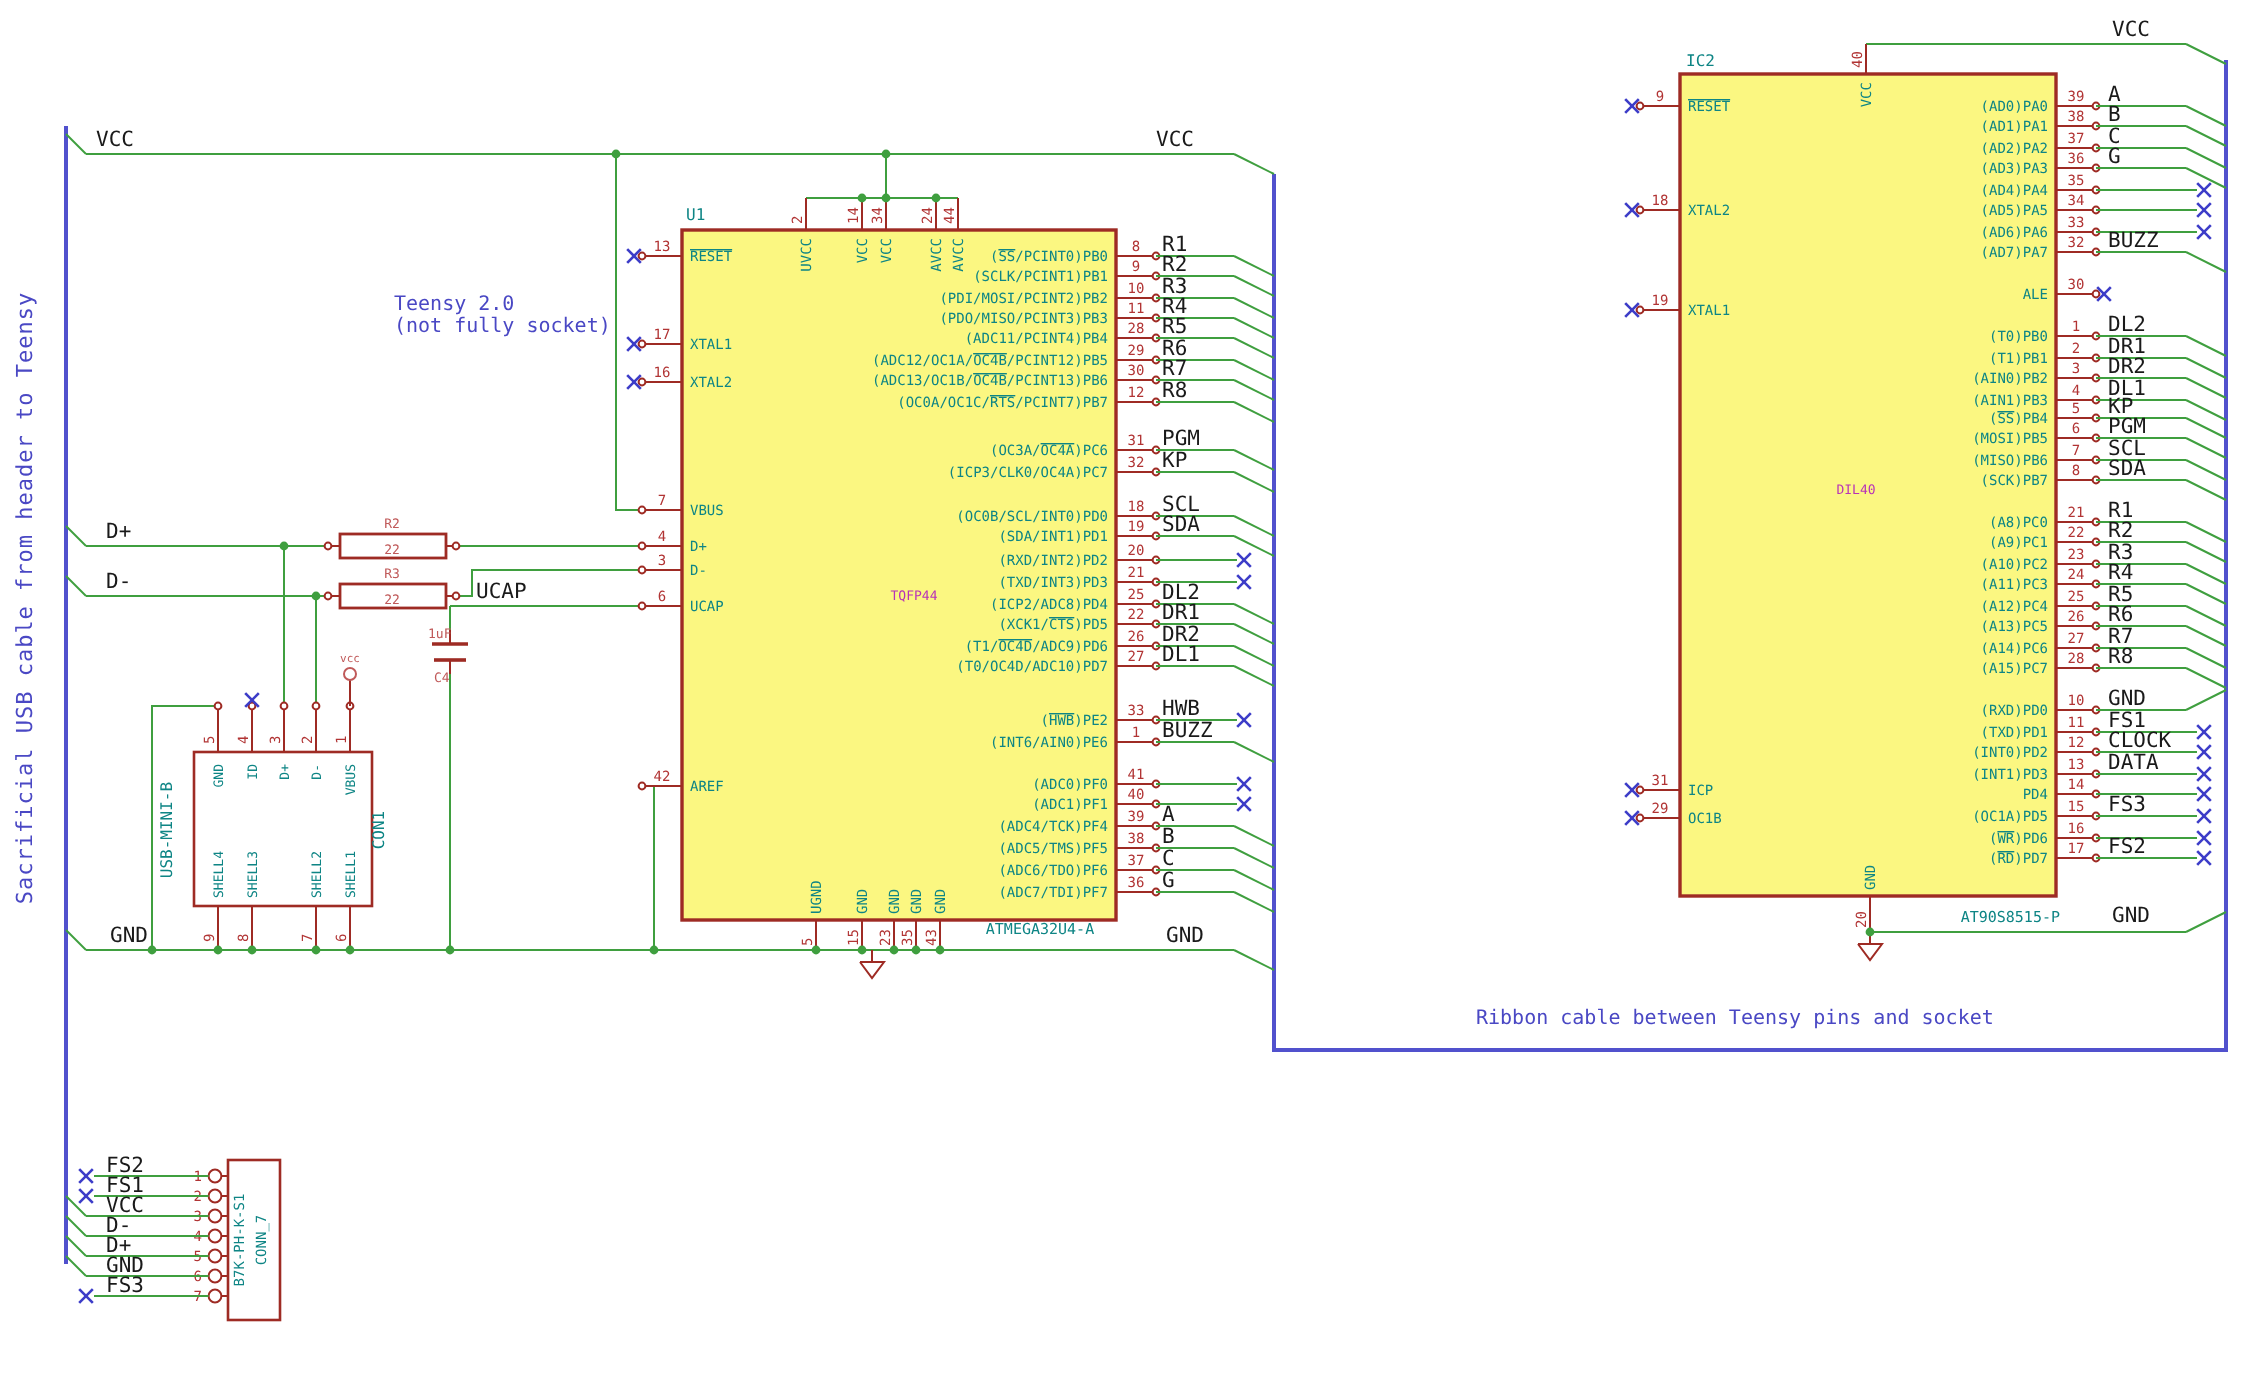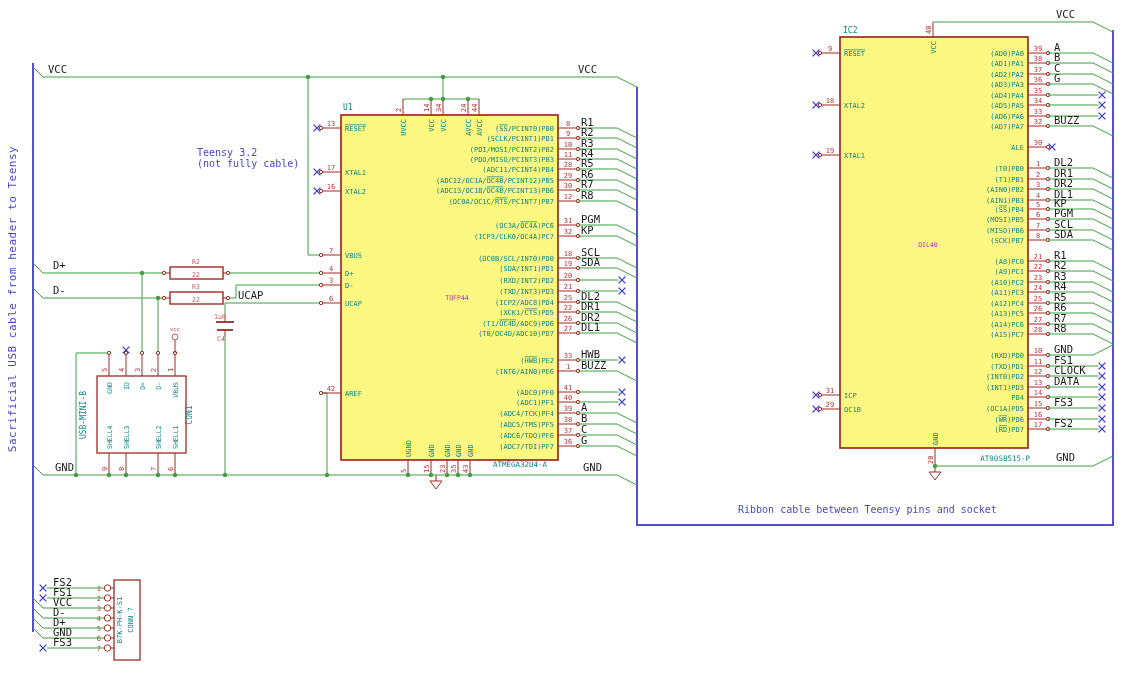--- a/index.html
+++ b/index.html
@@ -713,16 +713,16 @@
       <text x="53" y="269" font-size="10.5" fill="#1a1a1a" text-anchor="start"><tspan>D+</tspan></text>
       <text x="53" y="294" font-size="10.5" fill="#1a1a1a" text-anchor="start"><tspan>D-</tspan></text>
       <text x="238" y="299" font-size="10.5" fill="#1a1a1a" text-anchor="start"><tspan>UCAP</tspan></text>
       <text x="55" y="471" font-size="10.5" fill="#1a1a1a" text-anchor="start"><tspan>GND</tspan></text>
       <text x="578" y="73" font-size="10.5" fill="#1a1a1a" text-anchor="start"><tspan>VCC</tspan></text>
       <text x="583" y="471" font-size="10.5" fill="#1a1a1a" text-anchor="start"><tspan>GND</tspan></text>
       <text x="1056" y="18" font-size="10.5" fill="#1a1a1a" text-anchor="start"><tspan>VCC</tspan></text>
       <text x="1056" y="461" font-size="10.5" fill="#1a1a1a" text-anchor="start"><tspan>GND</tspan></text>
     </svg>
   <div class="note" id="note-sacrificial" style="color: rgb(74, 72, 196);">Sacrificial USB cable from header to Teensy</div>
-  <div class="note" id="note-teensy1" style="color: rgb(74, 72, 196);">Teensy 3.2</div>
-  <div class="note" id="note-teensy2" style="color: rgb(74, 72, 196);">(not fully cable)</div>
+  <div class="note" id="note-teensy1" style="color: rgb(74, 72, 196);">Teensy 2.0</div>
+  <div class="note" id="note-teensy2" style="color: rgb(74, 72, 196);">(not fully socket)</div>
   <div class="note" id="note-ribbon" style="color: rgb(74, 72, 196);">Ribbon cable between Teensy pins and socket</div>
 </div>
 
 </body></html>

